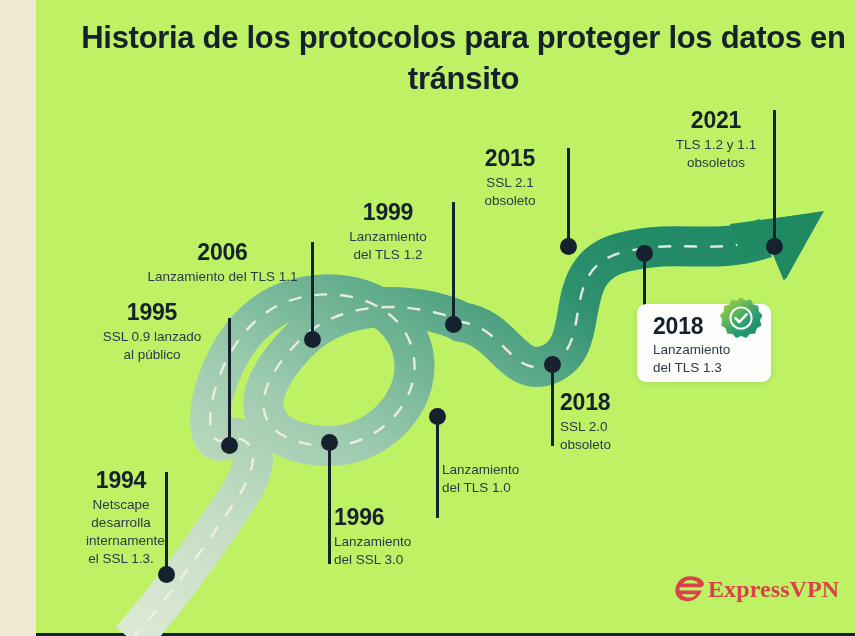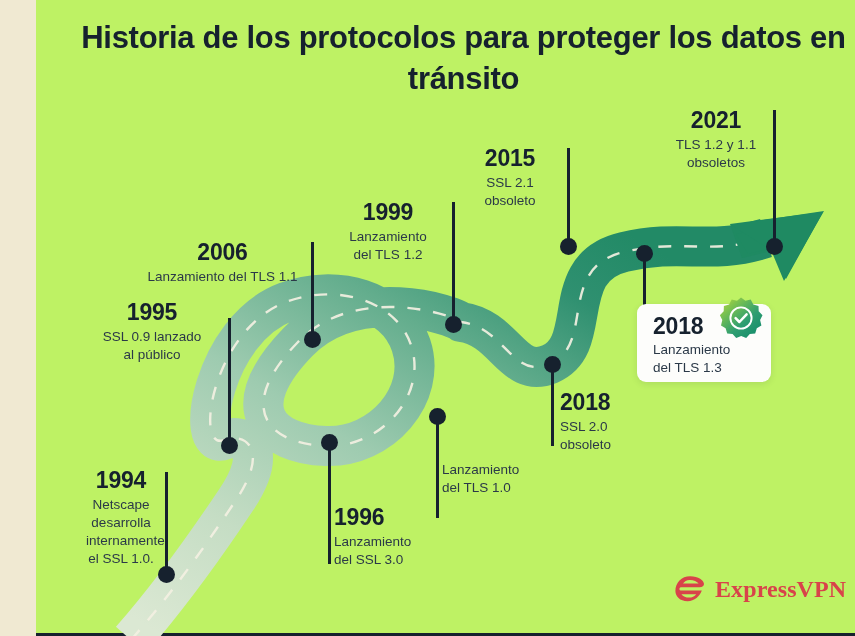--- a/index.html
+++ b/index.html
@@ -93,21 +93,21 @@
   #badge-2018 {
     position: absolute;
     left: 683px; top: 296px;
     width: 44px; height: 44px;
   }
 
   
   #logo {
     position: absolute;
     left: 637px; top: 572px;
-    display: flex; align-items: center; gap: 8px;
+    display: flex; align-items: center; gap: 1px;
   }
   #logo-mark { width: 34px; height: 34px; }
   #logo-text {
     font-family: "Liberation Serif", serif;
     font-size: 24px;
     font-weight: 700;
     color: #d8434a;
     letter-spacing: 0.1px;
   }
 </style>
@@ -159,21 +159,21 @@
     <path d="M 695,225 L 788,211 L 748,281 L 735,250 Z" fill="#1f8a62"></path>
   </svg>
 
   <div class="dot" style="left:122px; top:566px;"></div>
   <div class="stem" style="left:129px; top:472px; height:100px;"></div>
   <div class="label right" style="left:50px; top:468px; width:70px;">
     <div class="year">1994</div>
     <div class="desc">Netscape
 desarrolla
 internamente
-el SSL 1.0.</div>
+el SSL 1.3.</div>
   </div>
 
   <div class="dot" style="left:185px; top:437px;"></div>
   <div class="stem" style="left:192px; top:318px; height:126px;"></div>
   <div class="label right" style="left:52px; top:300px; width:128px;">
     <div class="year">1995</div>
     <div class="desc">SSL 0.9 lanzado
 al público</div>
   </div>
 

